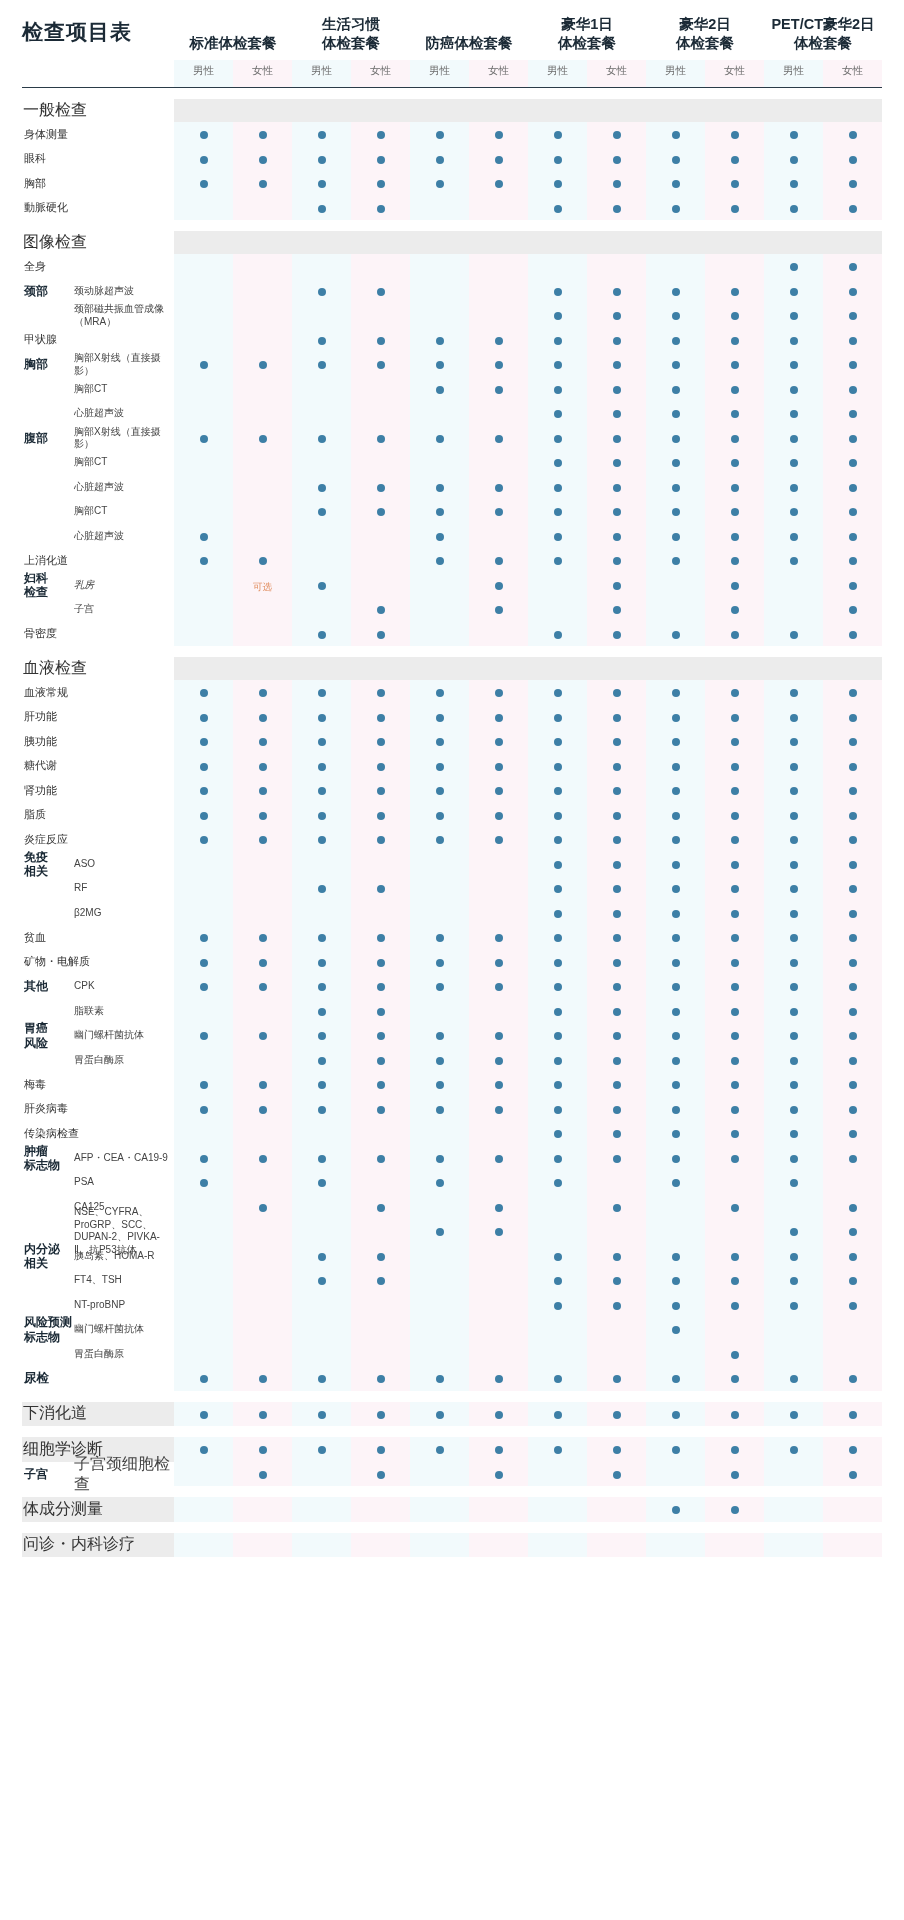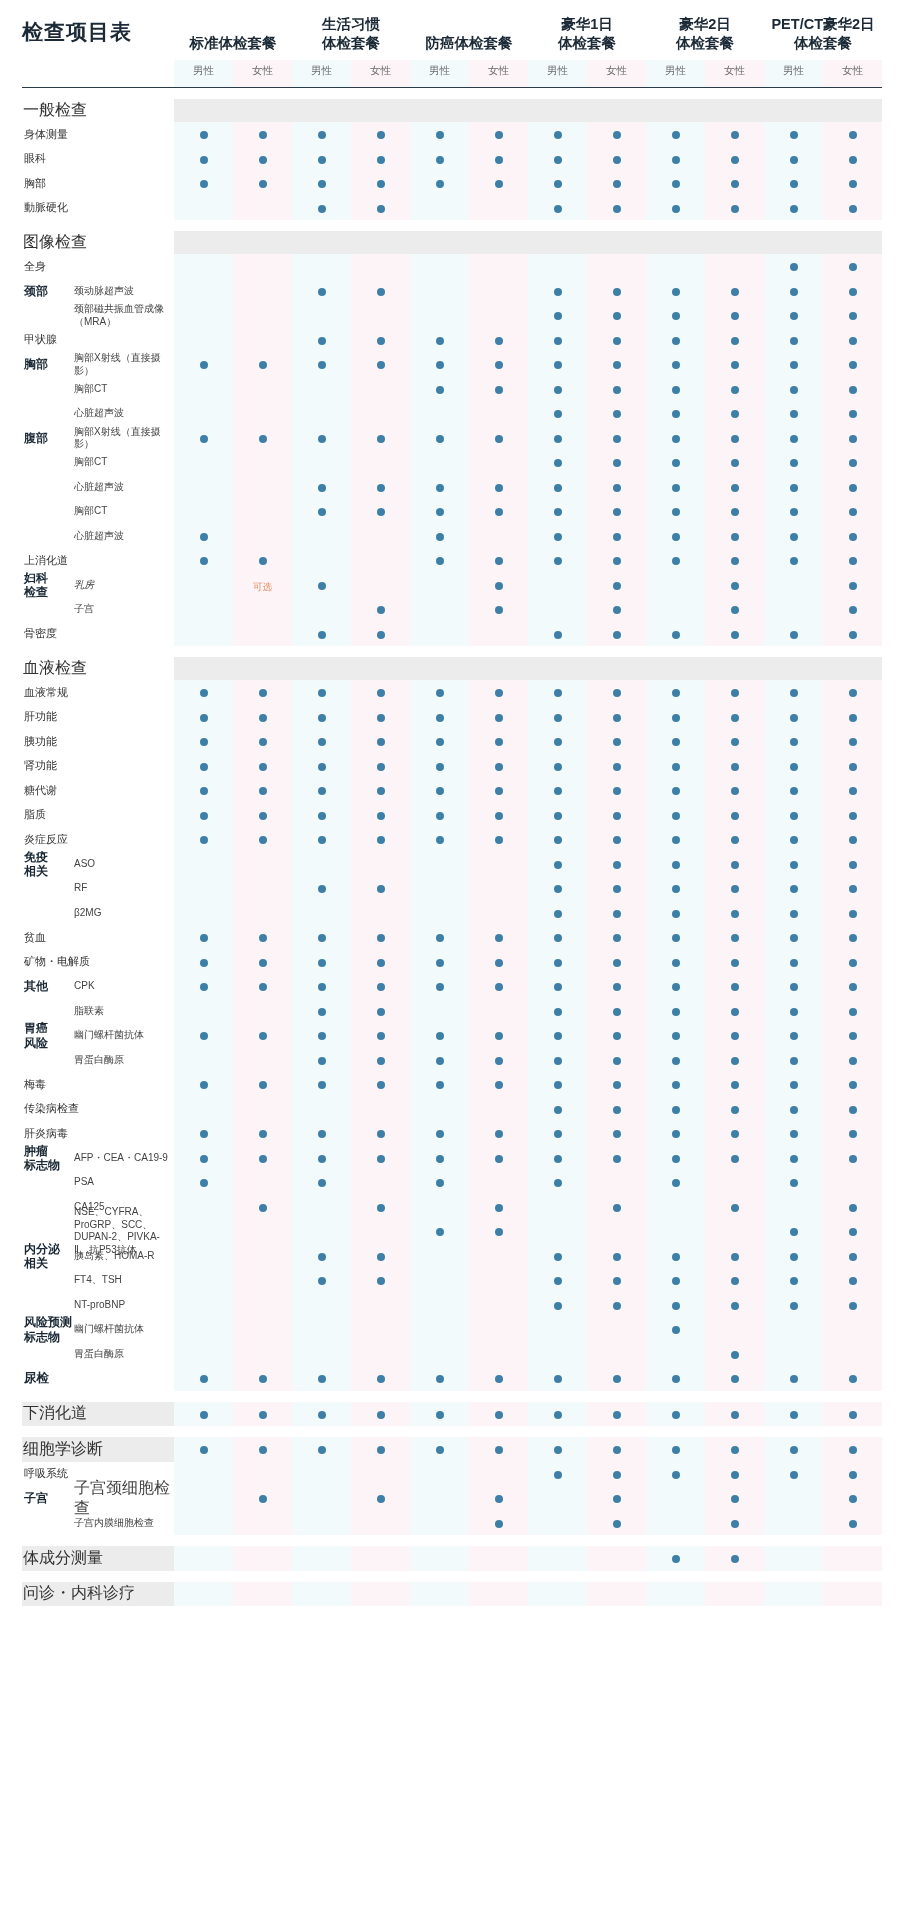--- a/index.html
+++ b/index.html
@@ -629,36 +629,36 @@
           <td class="cell m-col"><span class="dot"></span></td>
           <td class="cell f-col"><span class="dot"></span></td>
           <td class="cell m-col"><span class="dot"></span></td>
           <td class="cell f-col"><span class="dot"></span></td>
           <td class="cell m-col"><span class="dot"></span></td>
           <td class="cell f-col"><span class="dot"></span></td>
           <td class="cell m-col"><span class="dot"></span></td>
           <td class="cell f-col"><span class="dot"></span></td>
         </tr>
         <tr class="r">
+          <td class="lbl">糖代谢</td>
+          <td class="cell m-col"><span class="dot"></span></td>
+          <td class="cell f-col"><span class="dot"></span></td>
+          <td class="cell m-col"><span class="dot"></span></td>
+          <td class="cell f-col"><span class="dot"></span></td>
+          <td class="cell m-col"><span class="dot"></span></td>
+          <td class="cell f-col"><span class="dot"></span></td>
+          <td class="cell m-col"><span class="dot"></span></td>
+          <td class="cell f-col"><span class="dot"></span></td>
+          <td class="cell m-col"><span class="dot"></span></td>
+          <td class="cell f-col"><span class="dot"></span></td>
+          <td class="cell m-col"><span class="dot"></span></td>
+          <td class="cell f-col"><span class="dot"></span></td>
+        </tr>
+        <tr class="r">
           <td class="lbl">肾功能</td>
-          <td class="cell m-col"><span class="dot"></span></td>
-          <td class="cell f-col"><span class="dot"></span></td>
-          <td class="cell m-col"><span class="dot"></span></td>
-          <td class="cell f-col"><span class="dot"></span></td>
-          <td class="cell m-col"><span class="dot"></span></td>
-          <td class="cell f-col"><span class="dot"></span></td>
-          <td class="cell m-col"><span class="dot"></span></td>
-          <td class="cell f-col"><span class="dot"></span></td>
-          <td class="cell m-col"><span class="dot"></span></td>
-          <td class="cell f-col"><span class="dot"></span></td>
-          <td class="cell m-col"><span class="dot"></span></td>
-          <td class="cell f-col"><span class="dot"></span></td>
-        </tr>
-        <tr class="r">
-          <td class="lbl">糖代谢</td>
           <td class="cell m-col"><span class="dot"></span></td>
           <td class="cell f-col"><span class="dot"></span></td>
           <td class="cell m-col"><span class="dot"></span></td>
           <td class="cell f-col"><span class="dot"></span></td>
           <td class="cell m-col"><span class="dot"></span></td>
           <td class="cell f-col"><span class="dot"></span></td>
           <td class="cell m-col"><span class="dot"></span></td>
           <td class="cell f-col"><span class="dot"></span></td>
           <td class="cell m-col"><span class="dot"></span></td>
           <td class="cell f-col"><span class="dot"></span></td>
@@ -874,42 +874,42 @@
           <td class="cell m-col"><span class="dot"></span></td>
           <td class="cell f-col"><span class="dot"></span></td>
           <td class="cell m-col"><span class="dot"></span></td>
           <td class="cell f-col"><span class="dot"></span></td>
           <td class="cell m-col"><span class="dot"></span></td>
           <td class="cell f-col"><span class="dot"></span></td>
           <td class="cell m-col"><span class="dot"></span></td>
           <td class="cell f-col"><span class="dot"></span></td>
         </tr>
         <tr class="r">
+          <td class="lbl">肝炎病毒</td>
+          <td class="cell m-col"><span class="dot"></span></td>
+          <td class="cell f-col"><span class="dot"></span></td>
+          <td class="cell m-col"><span class="dot"></span></td>
+          <td class="cell f-col"><span class="dot"></span></td>
+          <td class="cell m-col"><span class="dot"></span></td>
+          <td class="cell f-col"><span class="dot"></span></td>
+          <td class="cell m-col"><span class="dot"></span></td>
+          <td class="cell f-col"><span class="dot"></span></td>
+          <td class="cell m-col"><span class="dot"></span></td>
+          <td class="cell f-col"><span class="dot"></span></td>
+          <td class="cell m-col"><span class="dot"></span></td>
+          <td class="cell f-col"><span class="dot"></span></td>
+        </tr>
+        <tr class="r">
           <td class="lbl">传染病检查</td>
           <td class="cell m-col"></td>
           <td class="cell f-col"></td>
           <td class="cell m-col"></td>
           <td class="cell f-col"></td>
           <td class="cell m-col"></td>
           <td class="cell f-col"></td>
-          <td class="cell m-col"><span class="dot"></span></td>
-          <td class="cell f-col"><span class="dot"></span></td>
-          <td class="cell m-col"><span class="dot"></span></td>
-          <td class="cell f-col"><span class="dot"></span></td>
-          <td class="cell m-col"><span class="dot"></span></td>
-          <td class="cell f-col"><span class="dot"></span></td>
-        </tr>
-        <tr class="r">
-          <td class="lbl">肝炎病毒</td>
-          <td class="cell m-col"><span class="dot"></span></td>
-          <td class="cell f-col"><span class="dot"></span></td>
-          <td class="cell m-col"><span class="dot"></span></td>
-          <td class="cell f-col"><span class="dot"></span></td>
-          <td class="cell m-col"><span class="dot"></span></td>
-          <td class="cell f-col"><span class="dot"></span></td>
           <td class="cell m-col"><span class="dot"></span></td>
           <td class="cell f-col"><span class="dot"></span></td>
           <td class="cell m-col"><span class="dot"></span></td>
           <td class="cell f-col"><span class="dot"></span></td>
           <td class="cell m-col"><span class="dot"></span></td>
           <td class="cell f-col"><span class="dot"></span></td>
         </tr>
         <tr class="r">
           <td style="padding:0">
             <div style="position:relative;height:22.5px;">
@@ -1159,65 +1159,30 @@
           <td class="cell m-col"><span class="dot"></span></td>
           <td class="cell f-col"><span class="dot"></span></td>
           <td class="cell m-col"><span class="dot"></span></td>
           <td class="cell f-col"><span class="dot"></span></td>
           <td class="cell m-col"><span class="dot"></span></td>
           <td class="cell f-col"><span class="dot"></span></td>
           <td class="cell m-col"><span class="dot"></span></td>
           <td class="cell f-col"><span class="dot"></span></td>
         </tr>
         <tr class="r">
-          <td class="lbl">呼吸系统</td>
-          <td class="cell m-col"></td>
-          <td class="cell f-col"></td>
-          <td class="cell m-col"></td>
-          <td class="cell f-col"></td>
-          <td class="cell m-col"></td>
-          <td class="cell f-col"></td>
-          <td class="cell m-col"><span class="dot"></span></td>
-          <td class="cell f-col"><span class="dot"></span></td>
-          <td class="cell m-col"><span class="dot"></span></td>
-          <td class="cell f-col"><span class="dot"></span></td>
-          <td class="cell m-col"><span class="dot"></span></td>
-          <td class="cell f-col"><span class="dot"></span></td>
-        </tr>
-        <tr class="r">
           <td style="padding:0">
             <div style="position:relative;height:22.5px;">
               <div class="grp" style="position:absolute;left:2px;top:50%;transform:translateY(-50%);font-size:12px;font-weight:bold;color:#1b2a36;line-height:1.2;">子宫</div>
               <div style="position:absolute;left:52px;top:50%;transform:translateY(-50%);font-size:16px;color:#444;line-height:1.25;white-space:normal;width:98px;">子宫颈细胞检查</div>
             </div>
           </td>
           <td class="cell m-col"></td>
           <td class="cell f-col"><span class="dot"></span></td>
           <td class="cell m-col"></td>
           <td class="cell f-col"><span class="dot"></span></td>
-          <td class="cell m-col"></td>
-          <td class="cell f-col"><span class="dot"></span></td>
-          <td class="cell m-col"></td>
-          <td class="cell f-col"><span class="dot"></span></td>
-          <td class="cell m-col"></td>
-          <td class="cell f-col"><span class="dot"></span></td>
-          <td class="cell m-col"></td>
-          <td class="cell f-col"><span class="dot"></span></td>
-        </tr>
-        <tr class="r">
-          <td style="padding:0">
-            <div style="position:relative;height:22.5px;">
-              <div class="grp" style="position:absolute;left:2px;top:50%;transform:translateY(-50%);font-size:12px;font-weight:bold;color:#1b2a36;line-height:1.2;"></div>
-              <div style="position:absolute;left:52px;top:50%;transform:translateY(-50%);font-size:10px;color:#444;line-height:1.25;white-space:normal;width:98px;">子宫内膜细胞检查</div>
-            </div>
-          </td>
-          <td class="cell m-col"></td>
-          <td class="cell f-col"></td>
-          <td class="cell m-col"></td>
-          <td class="cell f-col"></td>
           <td class="cell m-col"></td>
           <td class="cell f-col"><span class="dot"></span></td>
           <td class="cell m-col"></td>
           <td class="cell f-col"><span class="dot"></span></td>
           <td class="cell m-col"></td>
           <td class="cell f-col"><span class="dot"></span></td>
           <td class="cell m-col"></td>
           <td class="cell f-col"><span class="dot"></span></td>
         </tr>
         <tr class="gap">

